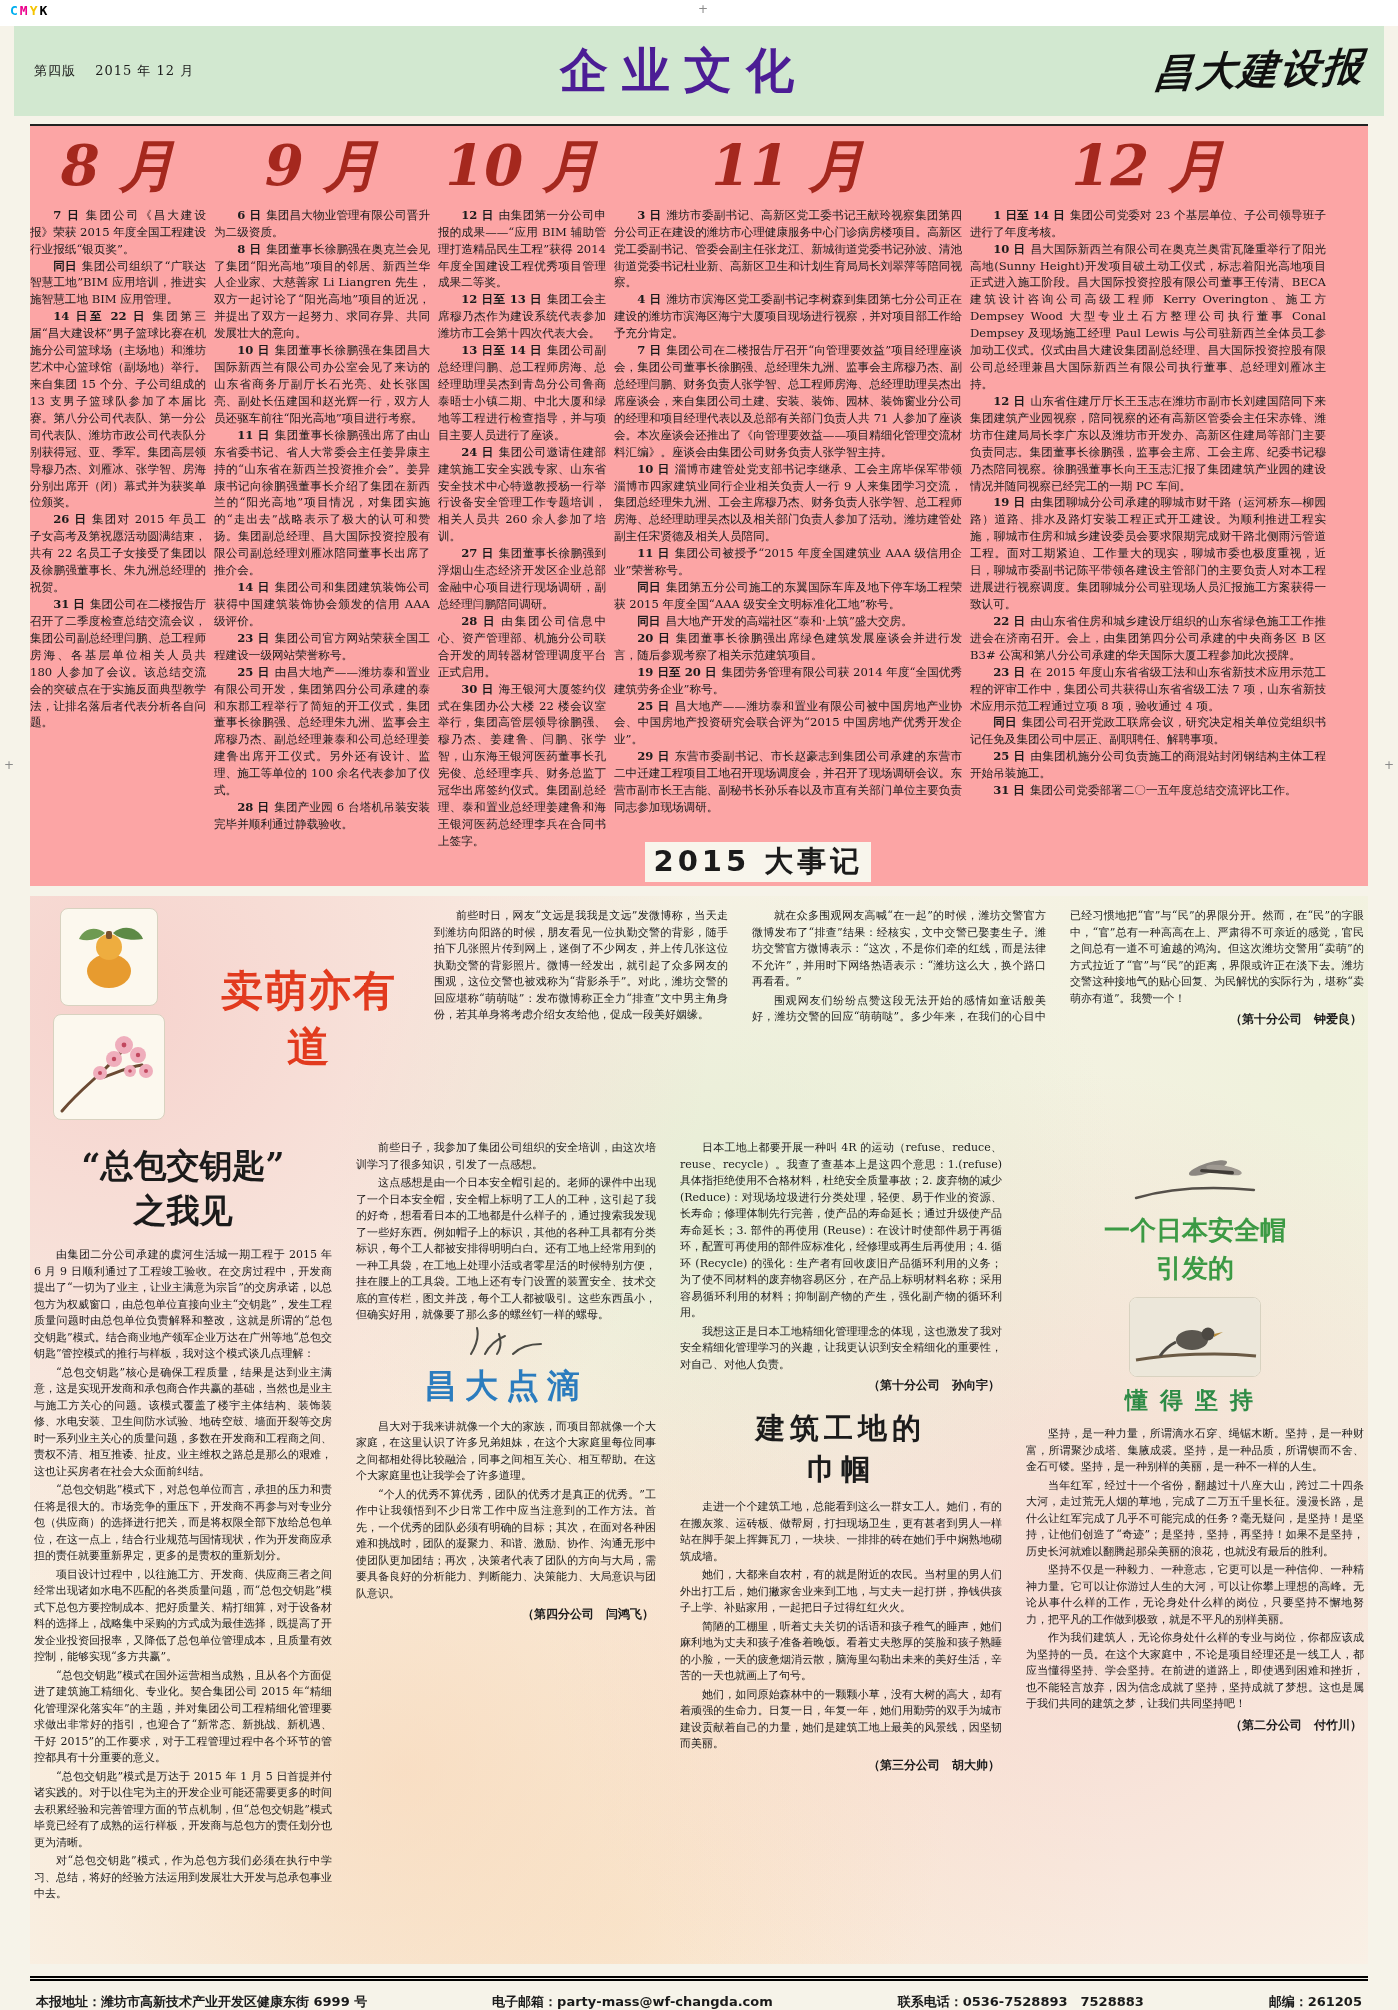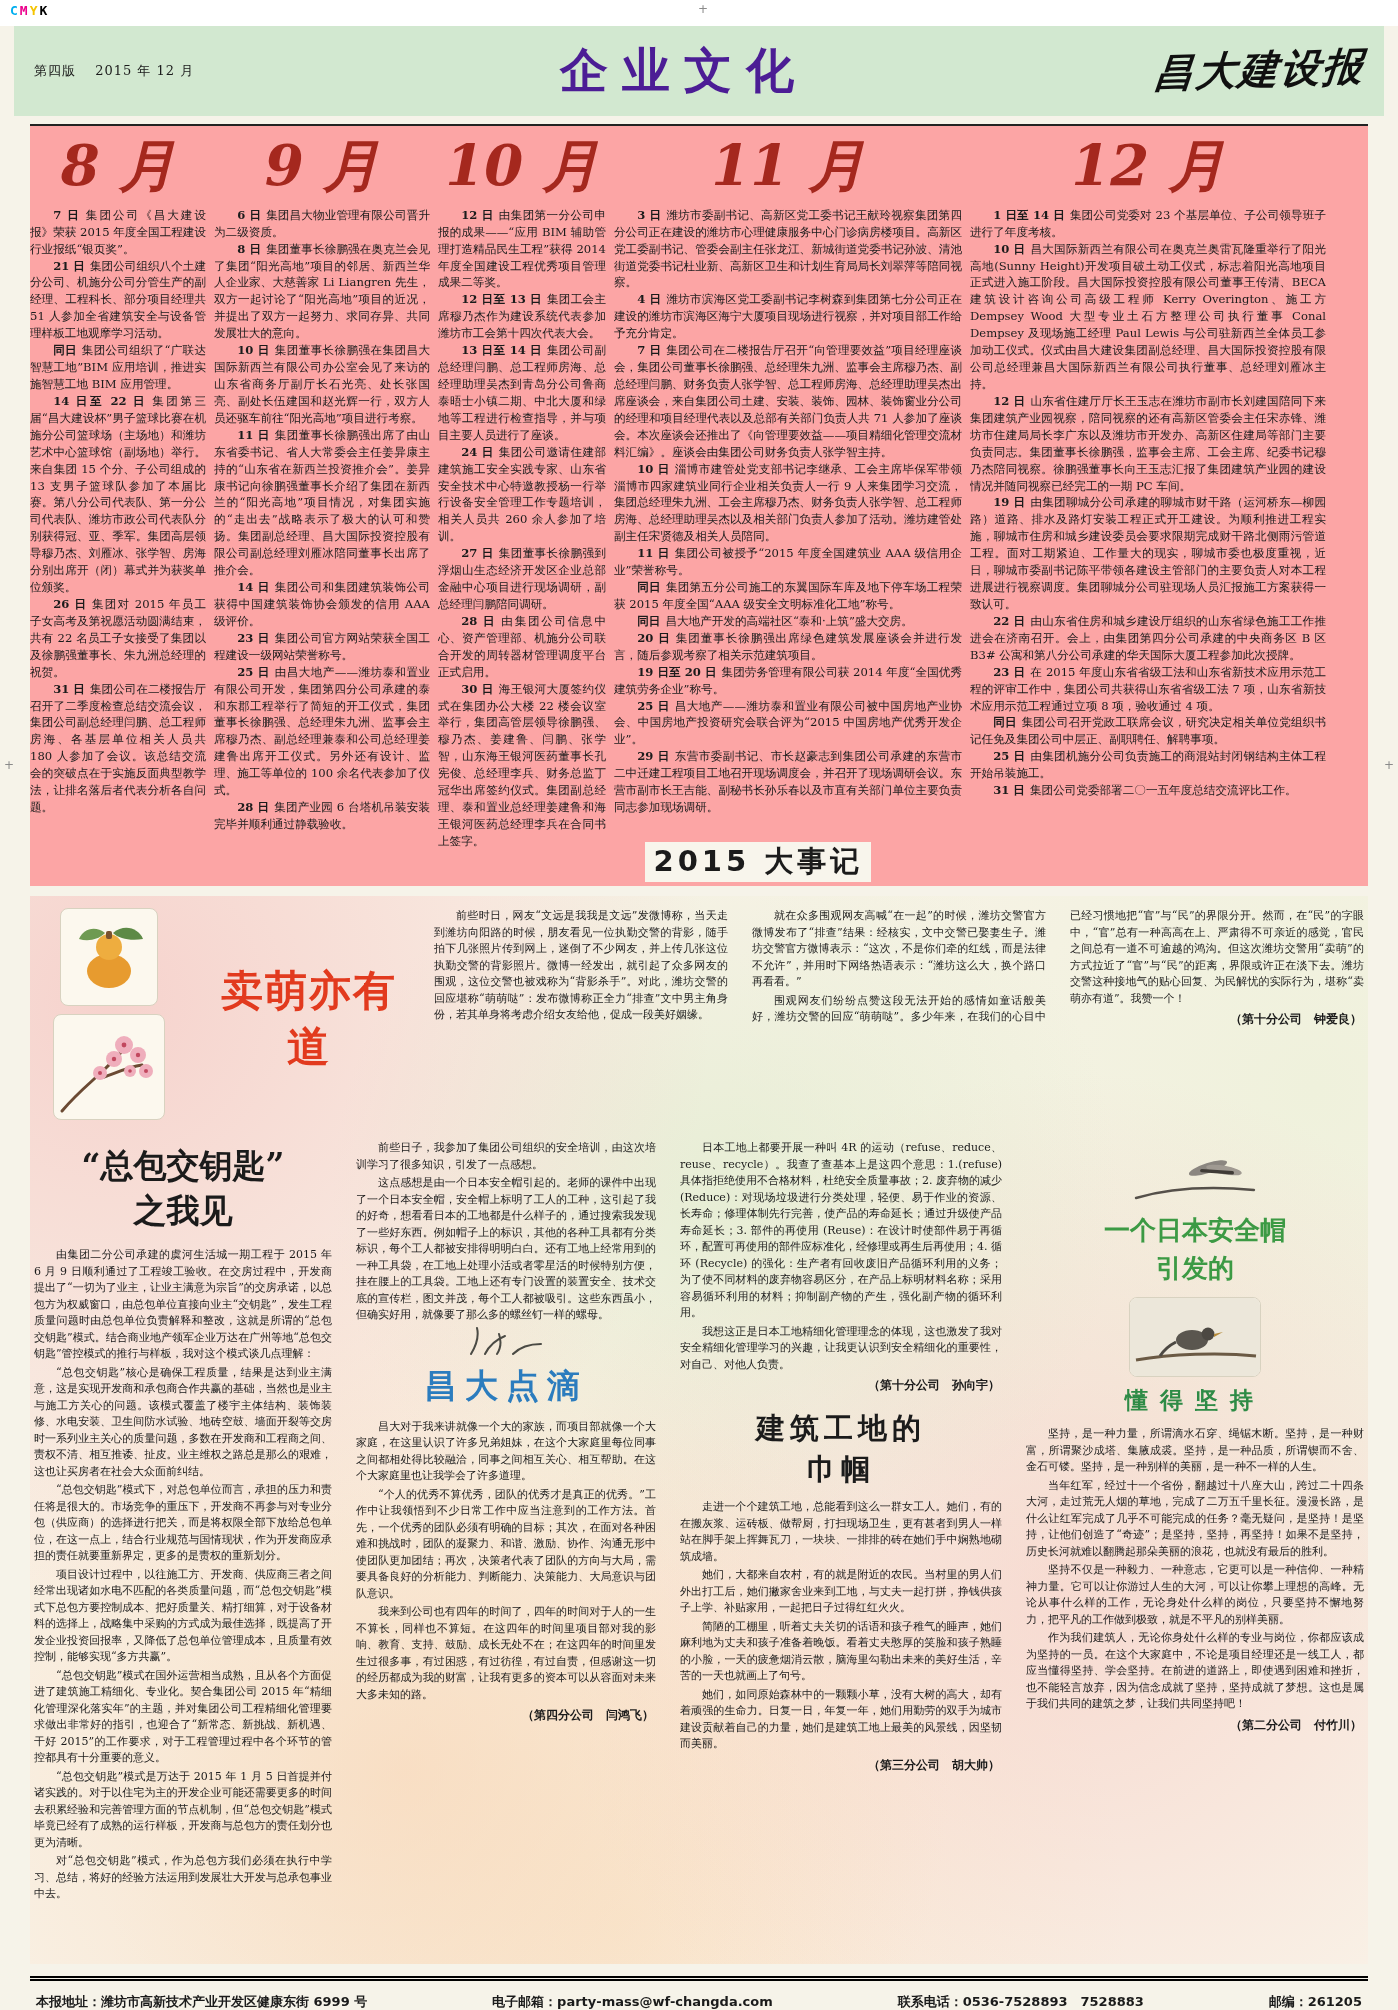--- a/index.html
+++ b/index.html
@@ -85,21 +85,20 @@
     <h1 class="section-title">企业文化</h1>
     <div class="masthead-logo">昌大建设报</div>
   </header>
 
   <section class="chronicle">
     <div class="month m1">
       <h2 class="month-head">8 月</h2>
       <div class="entries">
 
       <p class="entry"><b>7 日</b><span>集团公司《昌大建设报》荣获 2015 年度全国工程建设行业报纸“银页奖”。</span></p>
-          <p class="entry"><b>21 日</b><span>集团公司组织八个土建分公司、机施分公司分管生产的副经理、工程科长、部分项目经理共 51 人参加全省建筑安全与设备管理样板工地观摩学习活动。</span></p>
           <p class="entry"><b>同日</b><span>集团公司组织了“广联达智慧工地”BIM 应用培训，推进实施智慧工地 BIM 应用管理。</span></p>
           <p class="entry"><b>14 日至 22 日</b><span>集团第三届“昌大建设杯”男子篮球比赛在机施分公司篮球场（主场地）和潍坊艺术中心篮球馆（副场地）举行。来自集团 15 个分、子公司组成的 13 支男子篮球队参加了本届比赛。第八分公司代表队、第一分公司代表队、潍坊市政公司代表队分别获得冠、亚、季军。集团高层领导穆乃杰、刘雁冰、张学智、房海分别出席开（闭）幕式并为获奖单位颁奖。</span></p>
           <p class="entry"><b>26 日</b><span>集团对 2015 年员工子女高考及第祝愿活动圆满结束，共有 22 名员工子女接受了集团以及徐鹏强董事长、朱九洲总经理的祝贺。</span></p>
           <p class="entry"><b>31 日</b><span>集团公司在二楼报告厅召开了二季度检查总结交流会议，集团公司副总经理闫鹏、总工程师房海、各基层单位相关人员共 180 人参加了会议。该总结交流会的突破点在于实施反面典型教学法，让排名落后者代表分析各自问题。</span></p>
         </div>
     </div>
     <div class="month m2">
       <h2 class="month-head">9 月</h2>
       <div class="entries">
 
@@ -228,21 +227,20 @@
             <p class="para">这点感想是由一个日本安全帽引起的。老师的课件中出现了一个日本安全帽，安全帽上标明了工人的工种，这引起了我的好奇，想看看日本的工地都是什么样子的，通过搜索我发现了一些好东西。例如帽子上的标识，其他的各种工具都有分类标识，每个工人都被安排得明明白白。还有工地上经常用到的一种工具袋，在工地上处理小活或者零星活的时候特别方便，挂在腰上的工具袋。工地上还有专门设置的装置安全、技术交底的宣传栏，图文并茂，每个工人都被吸引。这些东西虽小，但确实好用，就像要了那么多的螺丝钉一样的螺母。</p>
           </div>
         <svg class="sketch" width="90" height="30" viewBox="0 0 90 30">
           <path d="M10 28 C 16 18, 18 10, 16 2 M 24 28 C 28 20, 34 14, 44 10 M 36 28 C 40 22, 40 14, 38 8 M 52 28 C 58 22, 68 18, 80 18" stroke="#4a4a44" stroke-width="2" fill="none" stroke-linecap="round"></path>
         </svg>
         <h2 class="t-diandi">昌大点滴</h2>
         <div>
 
         <p class="para">昌大对于我来讲就像一个大的家族，而项目部就像一个大家庭，在这里认识了许多兄弟姐妹，在这个大家庭里每位同事之间都相处得比较融洽，同事之间相互关心、相互帮助。在这个大家庭里也让我学会了许多道理。</p>
             <p class="para">“个人的优秀不算优秀，团队的优秀才是真正的优秀。”工作中让我领悟到不少日常工作中应当注意到的工作方法。首先，一个优秀的团队必须有明确的目标；其次，在面对各种困难和挑战时，团队的凝聚力、和谐、激励、协作、沟通无形中使团队更加团结；再次，决策者代表了团队的方向与大局，需要具备良好的分析能力、判断能力、决策能力、大局意识与团队意识。</p>
-            <p class="para">我来到公司也有四年的时间了，四年的时间对于人的一生不算长，同样也不算短。在这四年的时间里项目部对我的影响、教育、支持、鼓励、成长无处不在；在这四年的时间里发生过很多事，有过困惑，有过彷徨，有过自责，但感谢这一切的经历都成为我的财富，让我有更多的资本可以从容面对未来大多未知的路。</p>
           </div>
         <p class="byline">（第四分公司　闫鸿飞）</p>
       </div>
 
       <div class="colC">
         <div>
 
         <p class="para">日本工地上都要开展一种叫 4R 的运动（refuse、reduce、reuse、recycle）。我查了查基本上是这四个意思：1.(refuse) 具体指拒绝使用不合格材料，杜绝安全质量事故；2. 废弃物的减少 (Reduce)：对现场垃圾进行分类处理，轻便、易于作业的资源、长寿命；修理体制先行完善，使产品的寿命延长；通过升级使产品寿命延长；3. 部件的再使用 (Reuse)：在设计时使部件易于再循环，配置可再使用的部件应标准化，经修理或再生后再使用；4. 循环 (Recycle) 的强化：生产者有回收废旧产品循环利用的义务；为了使不同材料的废弃物容易区分，在产品上标明材料名称；采用容易循环利用的材料；抑制副产物的产生，强化副产物的循环利用。</p>
             <p class="para">我想这正是日本工地精细化管理理念的体现，这也激发了我对安全精细化管理学习的兴趣，让我更认识到安全精细化的重要性，对自己、对他人负责。</p>
           </div>

